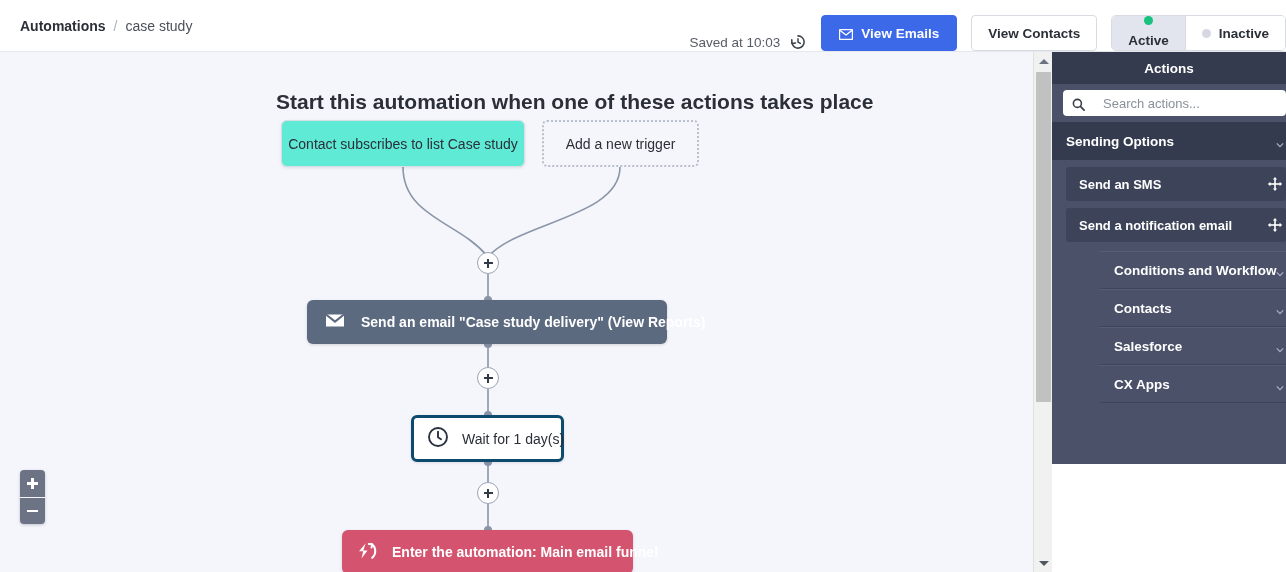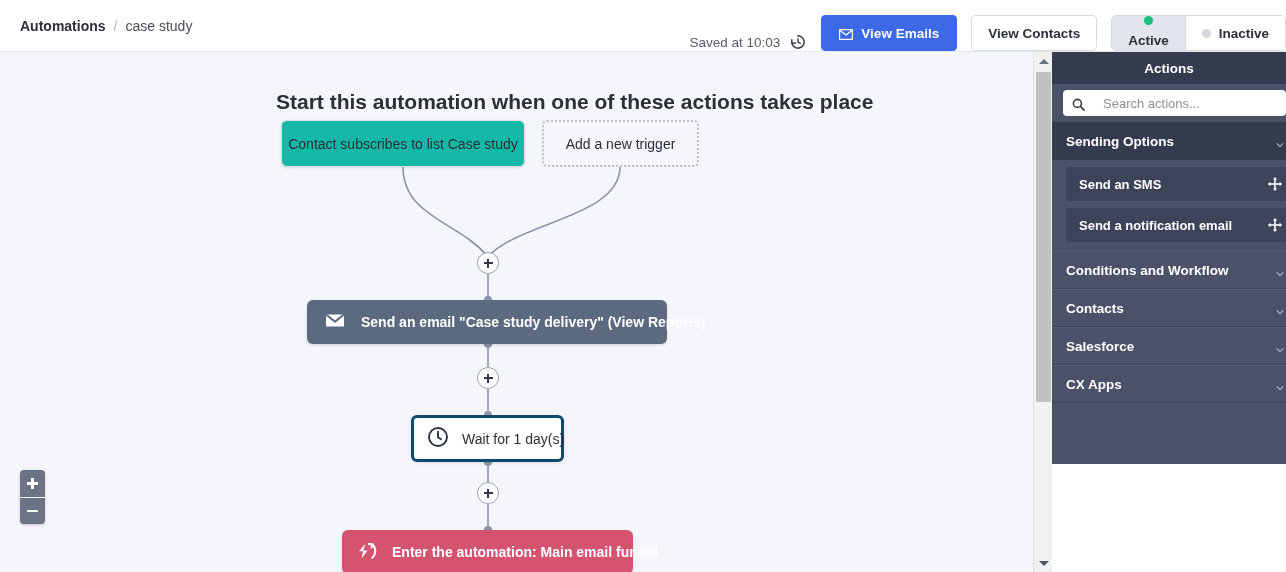--- a/index.html
+++ b/index.html
@@ -74,21 +74,21 @@
   }
 
   .svg-lines { position: absolute; left: 0; top: 0; width: 1033px; height: 520px; }
 
   .node {
     position: absolute; display: flex; align-items: center;
     border-radius: 6px; white-space: nowrap;
   }
   .trigger-box {
     left: 281px; top: 68px; width: 244px; height: 47px;
-    background: #14b8a6; border: 1px solid #d9dde5;
+    background: #5eead4; border: 1px solid #d9dde5;
     box-shadow: 0 1px 3px rgba(40,50,80,.12);
     justify-content: center;
     font-size: 14px; color: #2b2f38; cursor: pointer;
   }
   .add-trigger-box {
     left: 542px; top: 68px; width: 157px; height: 47px;
     background: transparent; border: 2px dotted #b9bfcc;
     border-radius: 5px; justify-content: center;
     font-size: 14px; color: #2b2f38; cursor: pointer;
   }
@@ -185,21 +185,21 @@
   }
   .search-input::placeholder { color: #8a8f99; }
   .sb-search-icon { width: 13px; height: 13px; display: block; flex: 0 0 auto; }
 
   .sec-header {
     height: 38px; display: flex; align-items: center;
     padding-left: 14px; color: #ffffff; font-size: 13.5px; font-weight: 700;
     cursor: pointer; position: relative;
   }
   .sec-header.open { background: #343b4f; }
-  .sec-header.collapsed { background: #4a5168; border-top: 1px solid #565d74; border-bottom: 1px solid #3e4459; }
+  .sec-header.collapsed { background: #4a5168; border-top: 1px solid #565d74; border-bottom: 1px solid #3e4459; margin-left: 48px; }
   .sec-chevron { position: absolute; right: 2px; width: 8px; height: 8px; }
 
   .action-item {
     position: relative; height: 34px; margin: 7px 0 0 14px;
     background: #3d4459; border-radius: 3px;
     display: flex; align-items: center;
     color: #ffffff; font-size: 13px; font-weight: 700;
     padding-left: 13px; cursor: grab;
   }
   .drag-handle { position: absolute; right: 3px; width: 16px; height: 16px; }

